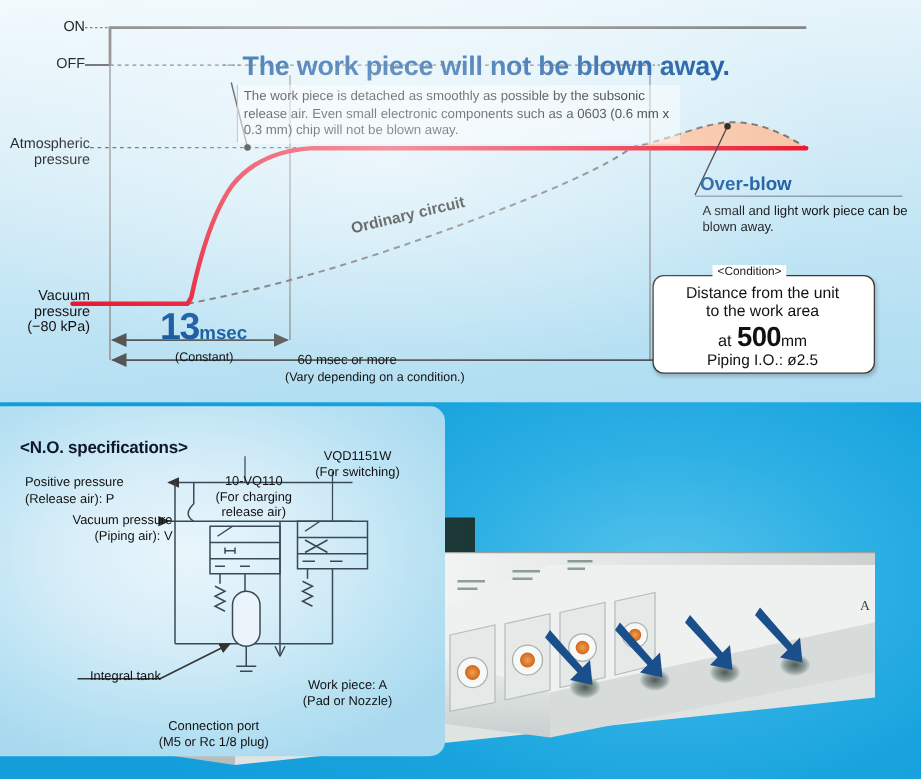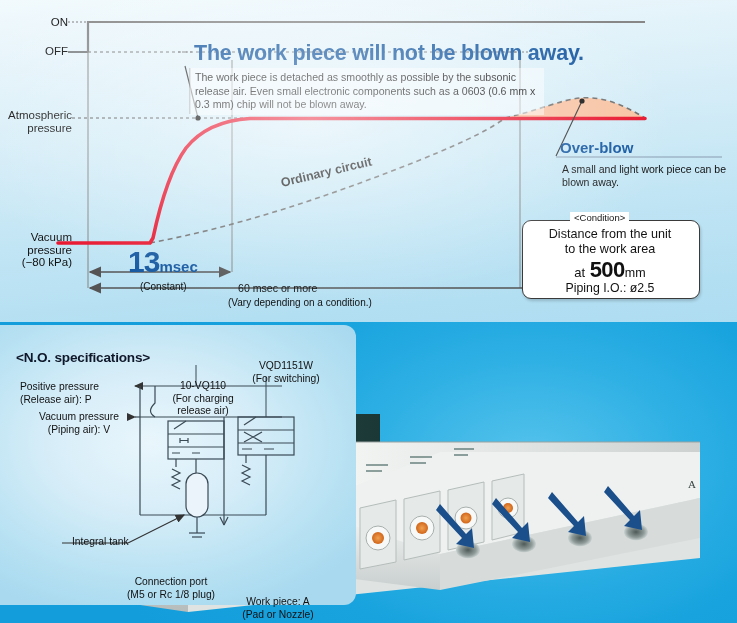--- a/index.html
+++ b/index.html
@@ -80,24 +80,24 @@
   #schem-panel{
     position:absolute;left:0;top:325px;width:356px;height:280px;
     background:radial-gradient(ellipse 260px 180px at 42% 42%,#e9f6fc 0%,#d6edf8 40%,#b9e2f3 74%,#a8d9ef 100%);
     border-radius:0 12px 12px 0;
   }
   .sch{position:absolute;font-size:10.3px;color:#111;line-height:12.6px;white-space:nowrap;}
   #no-spec{left:16px;top:352px;font-size:13.6px;font-weight:bold;color:#0f172a;letter-spacing:-.2px;}
   #vq110{left:160px;top:346px;text-align:center;width:86px;white-space:normal;margin-top:34px;}
   #vqd{left:240px;top:360px;text-align:center;width:92px;white-space:normal;}
   #pp{left:20px;top:381px;text-align:left;width:118px;white-space:normal;}
-  #vp{left:20px;top:411px;text-align:center;width:118px;white-space:normal;}
+  #vp{left:20px;top:411px;text-align:right;width:118px;white-space:normal;}
   #itank{left:72px;top:536px;}
   #cport{left:118px;top:575px;text-align:center;width:106px;white-space:normal;line-height:13px;}
-  #wpa{left:230px;top:595px;text-align:center;width:96px;white-space:normal;line-height:13px;}
+  #wpa{left:230px;top:542px;text-align:center;width:96px;white-space:normal;line-height:13px;}
 </style>
 </head>
 <body>
 
 <div id="chart-panel">
 
   <svg class="svg-layer" width="737" height="322">
     <defs>
       <marker id="ah" markerWidth="9" markerHeight="8" refX="8" refY="4" orient="auto">
         <path d="M0,0 L9,4 L0,8 z" fill="#555"></path>

